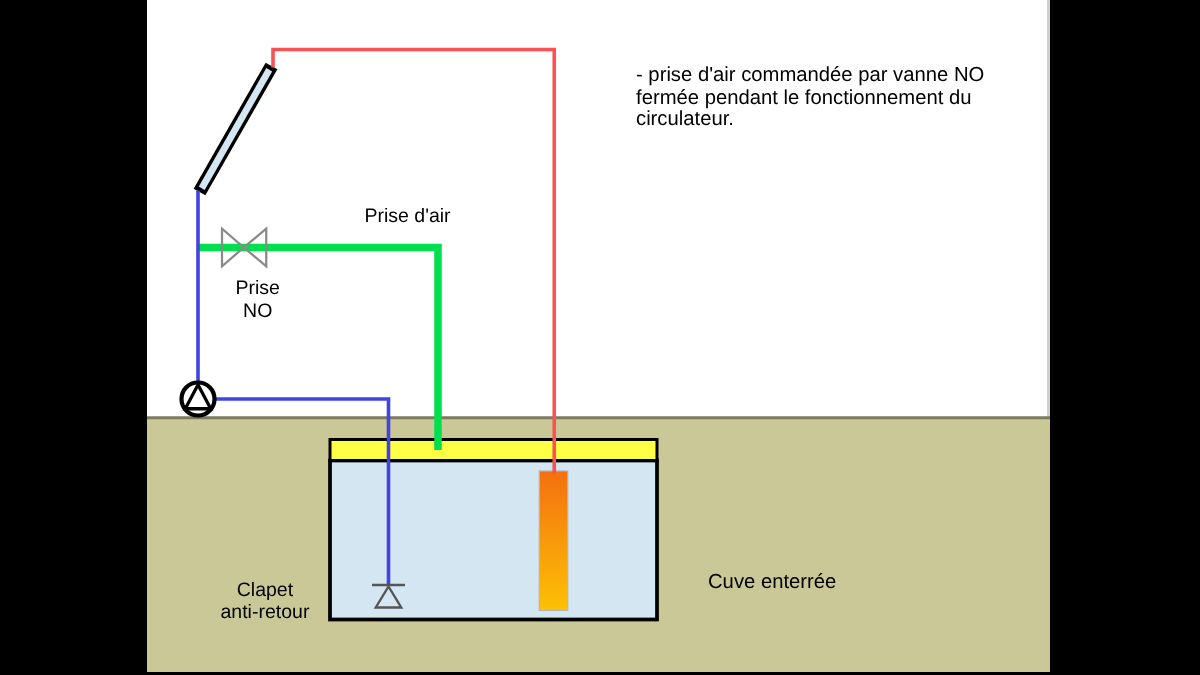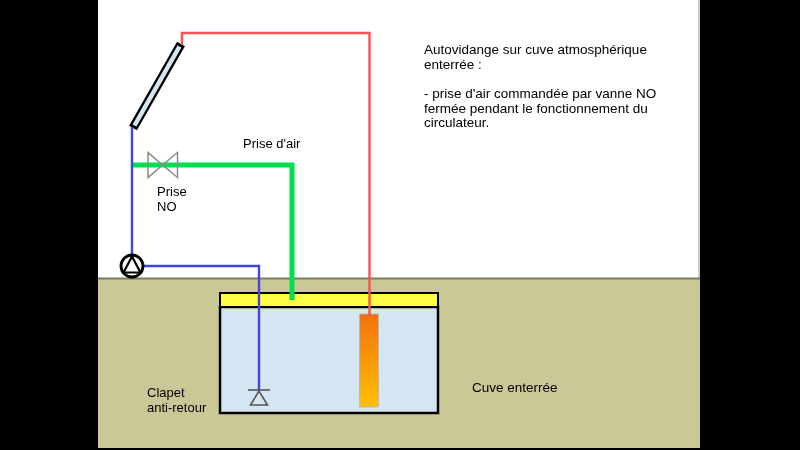--- a/index.html
+++ b/index.html
@@ -1,21 +1,21 @@
 <!DOCTYPE html>
 <html><head>
 <meta charset="utf-8">
 <style>
   html,body{margin:0;padding:0;background:#000;}
   #stage{position:relative;width:800px;height:450px;background:#000;overflow:hidden;
          font-family:"Liberation Sans",sans-serif;color:#000;}
   #content{position:absolute;left:98px;top:0;width:600px;height:448px;background:#fff;
            border-right:2px solid #cfcfcf;}
   #schematic{position:absolute;left:0;top:0;}
-  .label{position:absolute;font-size:13px;line-height:15px;white-space:pre-line;}
+  .label{position:absolute;font-size:13px;line-height:15px;white-space:pre-line;text-align:center;}
   .ann{position:absolute;left:326px;top:43px;width:292px;font-size:13.5px;line-height:14.5px;}
   .ann p{margin:0 0 15px 0;white-space:pre-line;}
 </style>
 </head>
 <body>
 
 <div id="stage">
   <div id="content">
 
     <svg id="schematic" width="602" height="448" viewBox="0 0 602 448">
@@ -63,21 +63,19 @@
 
     <div class="label" style="left:59px;top:184px;">Prise
 NO</div>
 
     <div class="label" style="left:49px;top:385px;">Clapet
 anti-retour</div>
 
     <div class="label" style="left:374px;top:352px;font-size:13.5px;margin-top:28px;">Cuve enterrée</div>
 
     <div class="ann">
-      <p>Autovidange sur cuve atmosphérique
-enterrée :</p>
       <p>- prise d'air commandée par vanne NO
 fermée pendant le fonctionnement du
 circulateur.</p>
     </div>
 
   </div>
 </div>
 
 </body></html>

